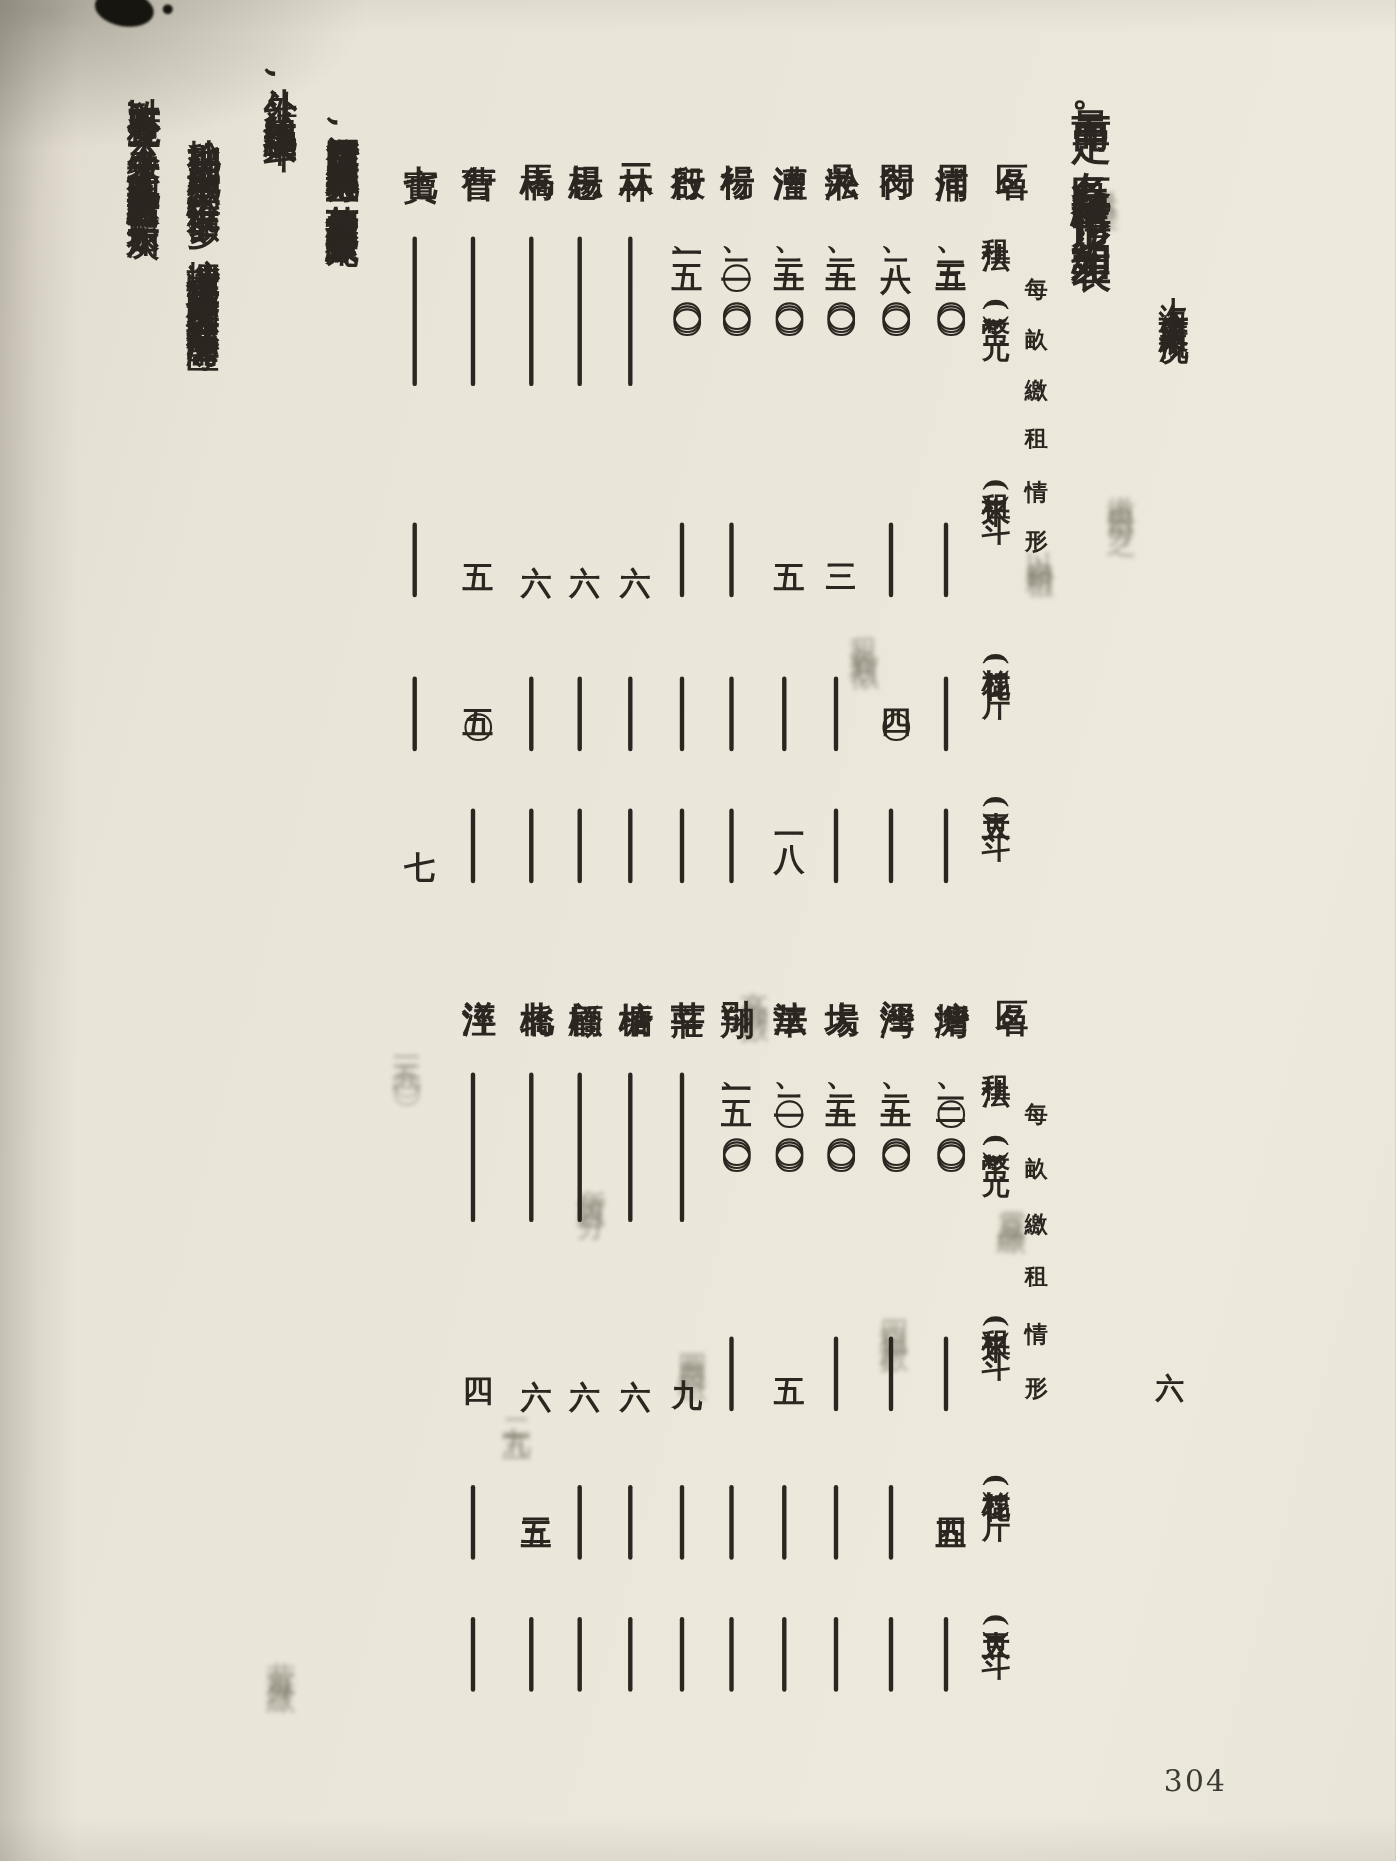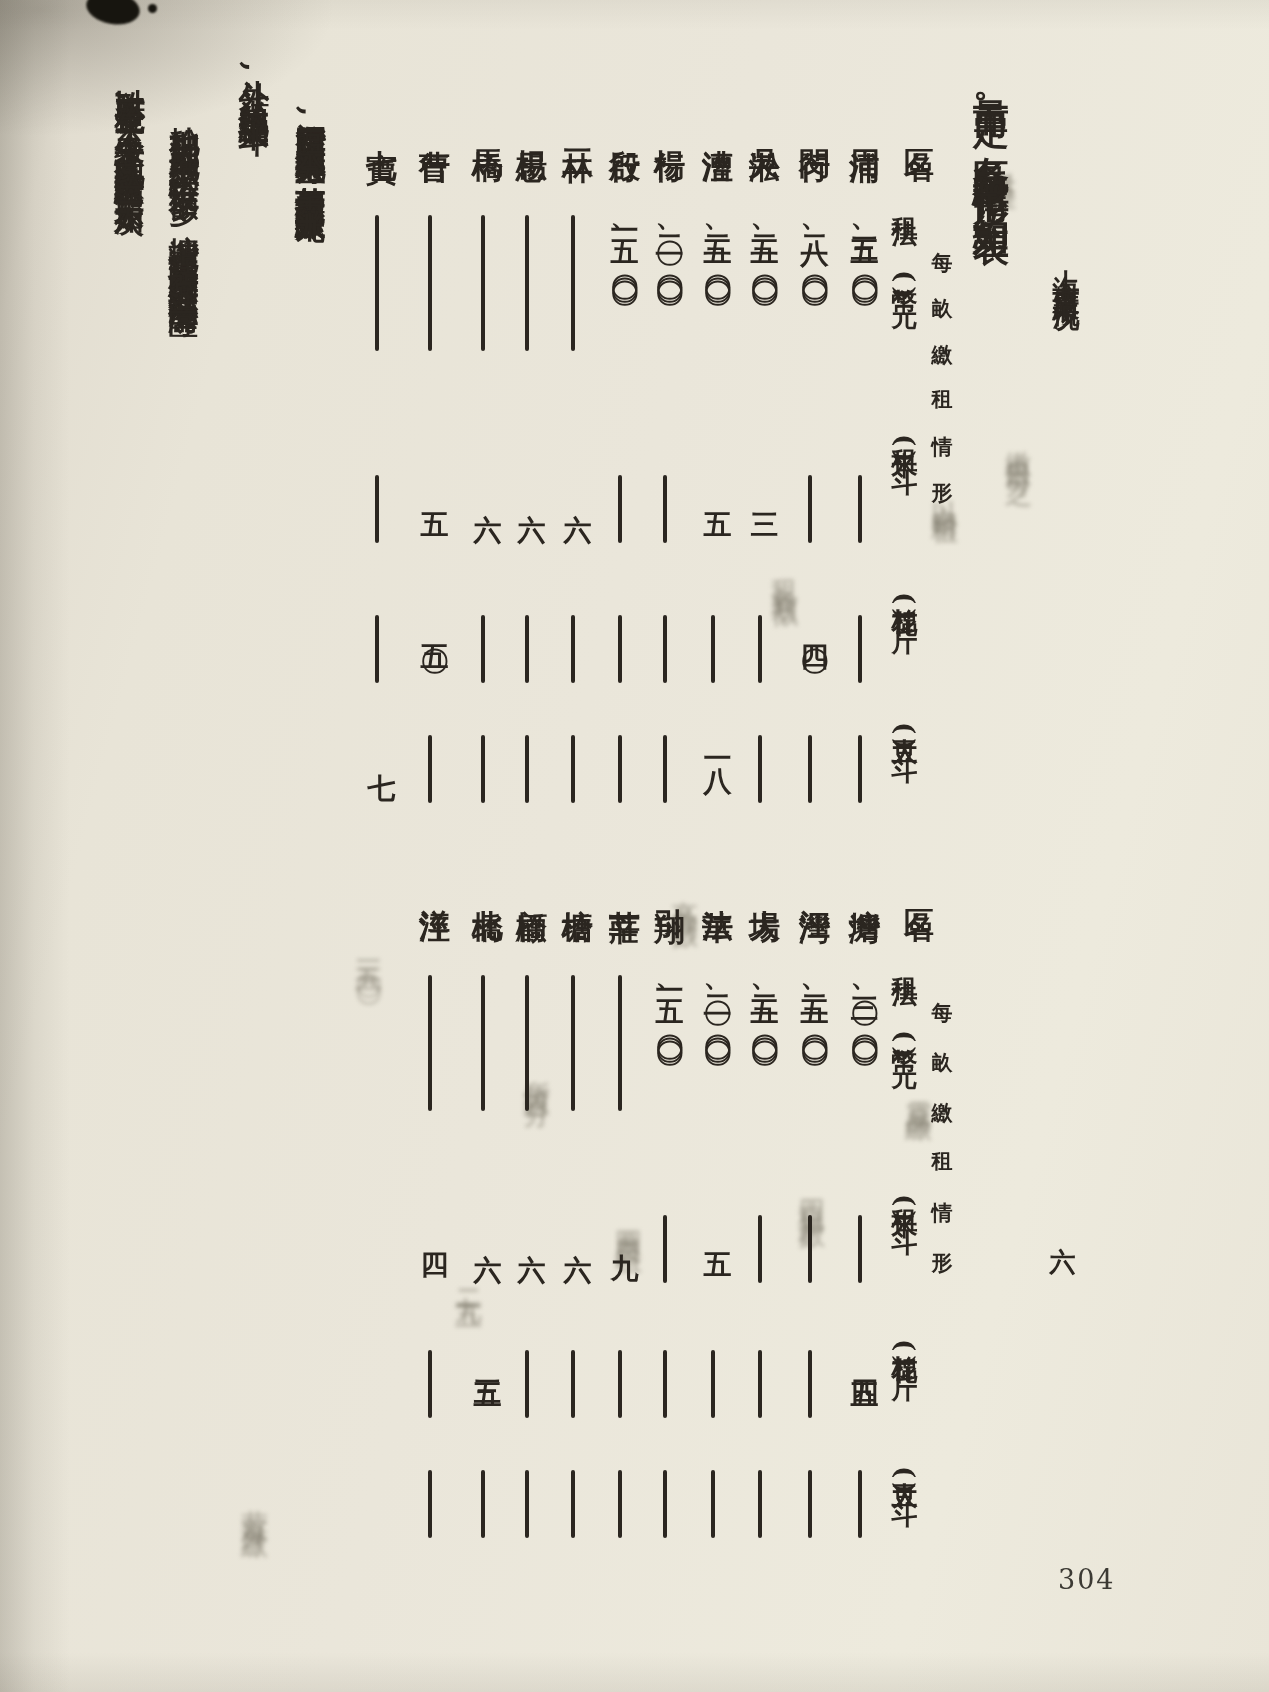--- a/index.html
+++ b/index.html
@@ -185,14 +185,14 @@
       <div class="vline" style="left: 428px; top: 1470px; height: 68px;"></div>
     </div>
 
   <div id="paras">
     <div class="v para" style="left:291px;top:100px;letter-spacing:1px;">江灣陸行兩區,規定以佃戶收穫所得與地主平分。莘莊佃戶負擔極重,除每畝須繳米九</div>
     <div class="v para" style="left:234px;top:56px;letter-spacing:3px;">斗外,尚須代地主納稅米一斗。</div>
     <div class="v para" style="left:165px;top:103px;letter-spacing:4px;">地稅則大都由地主繳納,惟稅額不多。塘灣七寶大場法華陸行閔行吳淞蒲淞江灣等區,</div>
     <div class="v para" style="left:110px;top:66px;letter-spacing:3px;">以政府有令免稅一年,至今未繳,其他各區每畝所繳稅額,表示如次:</div>
   </div>
 
-  <div class="pagenum" style="left:1058px;top:1564px;text-align:right;">304</div>
+  <div class="pagenum" style="left:1058px;top:1604px;text-align:right;">304</div>
 </div>
 
 </body></html>

